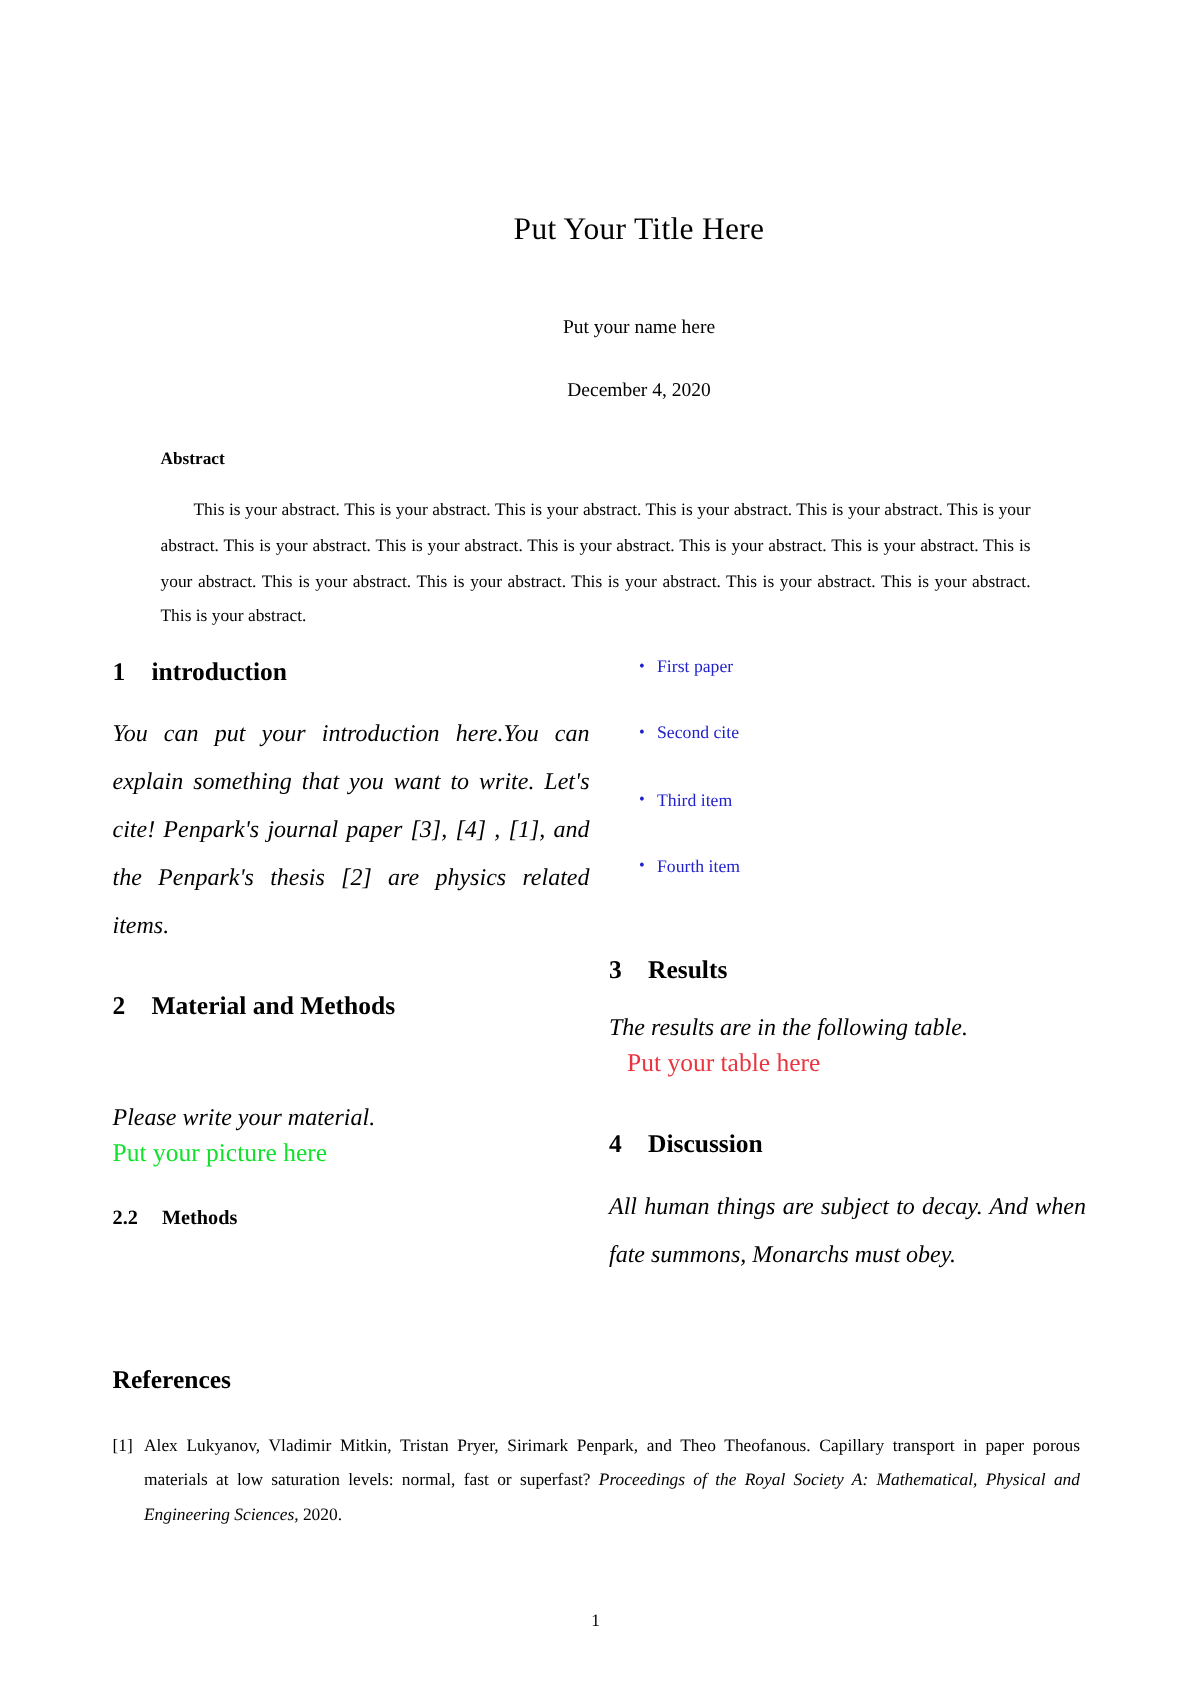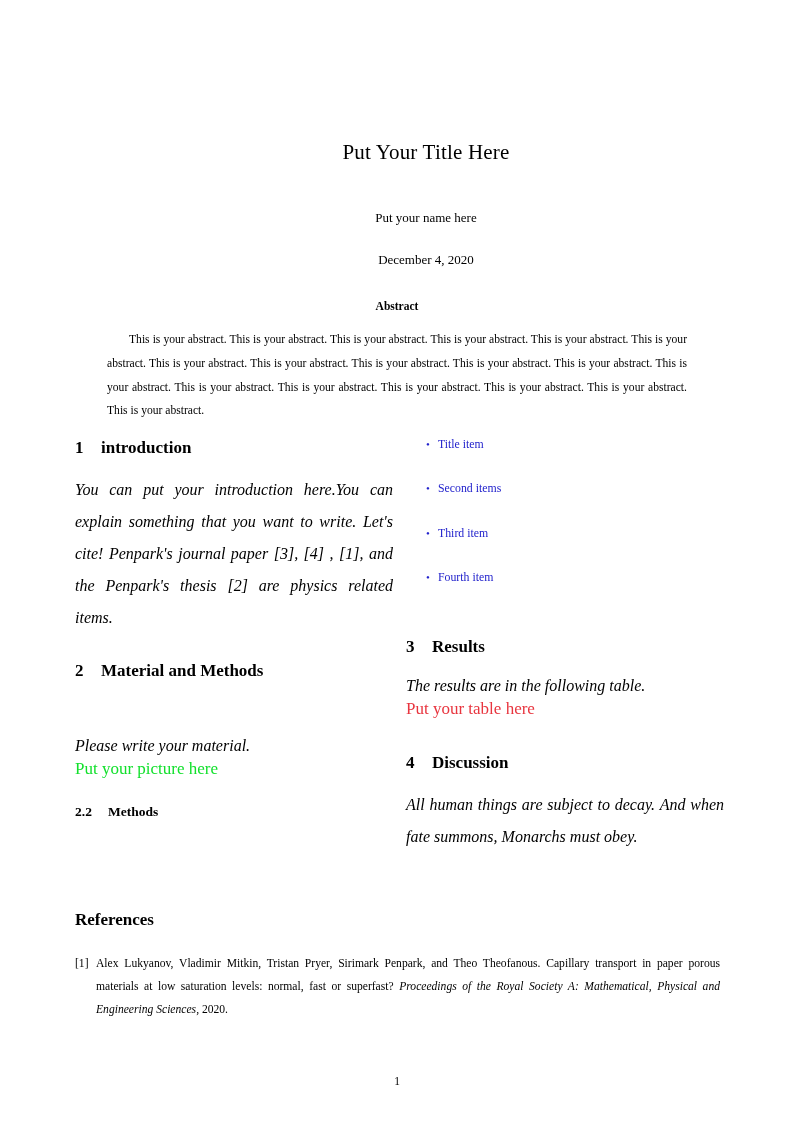--- a/index.html
+++ b/index.html
@@ -48,21 +48,21 @@
   }
 
   
   .abstract-wrap {
     position: absolute;
     left: 107px;
     top: 300px;
     width: 580px;
   }
   .abstract-heading {
-    text-align: center;
+    text-align: left;
     font-size: 11.5px;
     font-weight: bold;
     margin: 0 0 16px 0;
   }
   .abstract-body {
     font-size: 11.6px;
     line-height: 2.05;
     text-align: justify;
     text-indent: 22px;
     margin: 0;
@@ -217,43 +217,43 @@
     </h3>
     <div class="sp-sub-after"></div>
 
   </div>
 
   <div class="col col-right">
 
     <ul class="itemize">
       <li>
         <span class="bullet" style="color:#2222CC;">•</span>
-        <span style="color:#2222CC;">Title item</span>
-      </li>
-      <li>
-        <span class="bullet" style="color:#2222CC;">•</span>
-        <span style="color:#2222CC;">Second items</span>
+        <span style="color:#2222CC;">First paper</span>
+      </li>
+      <li>
+        <span class="bullet" style="color:#2222CC;">•</span>
+        <span style="color:#2222CC;">Second cite</span>
       </li>
       <li>
         <span class="bullet" style="color:#2222CC;">•</span>
         <span style="color:#2222CC;">Third item</span>
       </li>
       <li>
         <span class="bullet" style="color:#2222CC;">•</span>
         <span style="color:#2222CC;">Fourth item</span>
       </li>
     </ul>
 
     <div style="height:51px;"></div>
     <h2 class="section">
       <span class="secnum">3</span><span>Results</span>
     </h2>
     <div class="sp-sec-after"></div>
     <p class="body tight">The results are in the following table.</p>
-    <p class="placeholder" style="color:#E8353F;">Put your table here</p>
+    <p class="placeholder" style="color:#E8353F;margin-left:12px;">Put your table here</p>
 
     <div style="height:32px;"></div>
     <h2 class="section">
       <span class="secnum">4</span><span>Discussion</span>
     </h2>
     <div class="sp-sec-after"></div>
     <p class="body">All human things are subject to decay. And when fate summons, Monarchs must obey.</p>
 
   </div>
 

